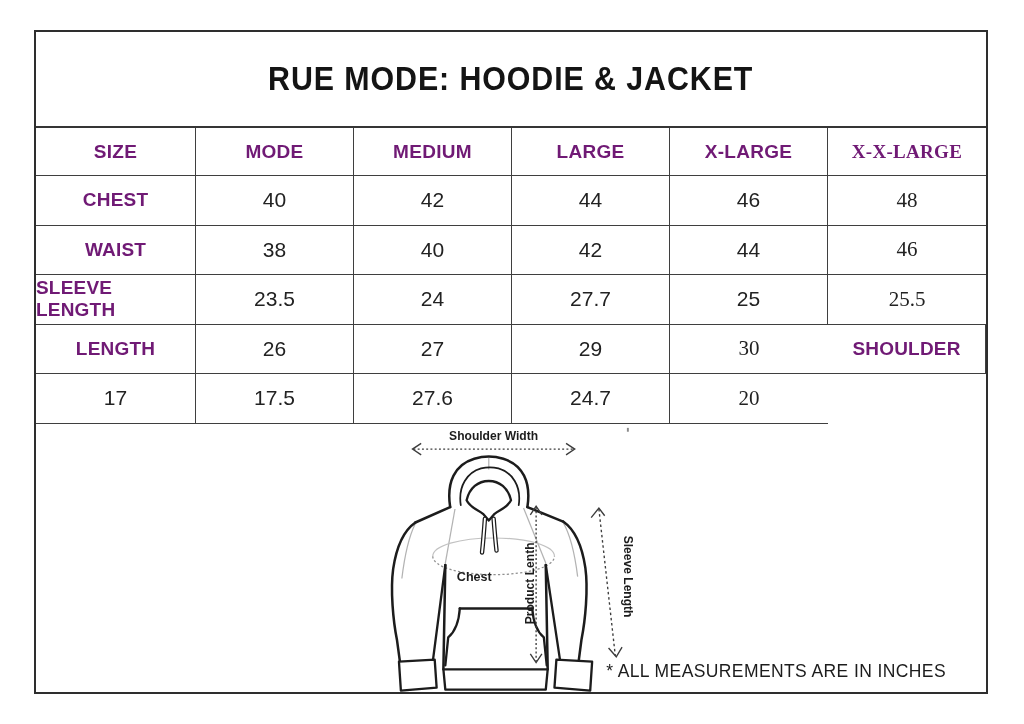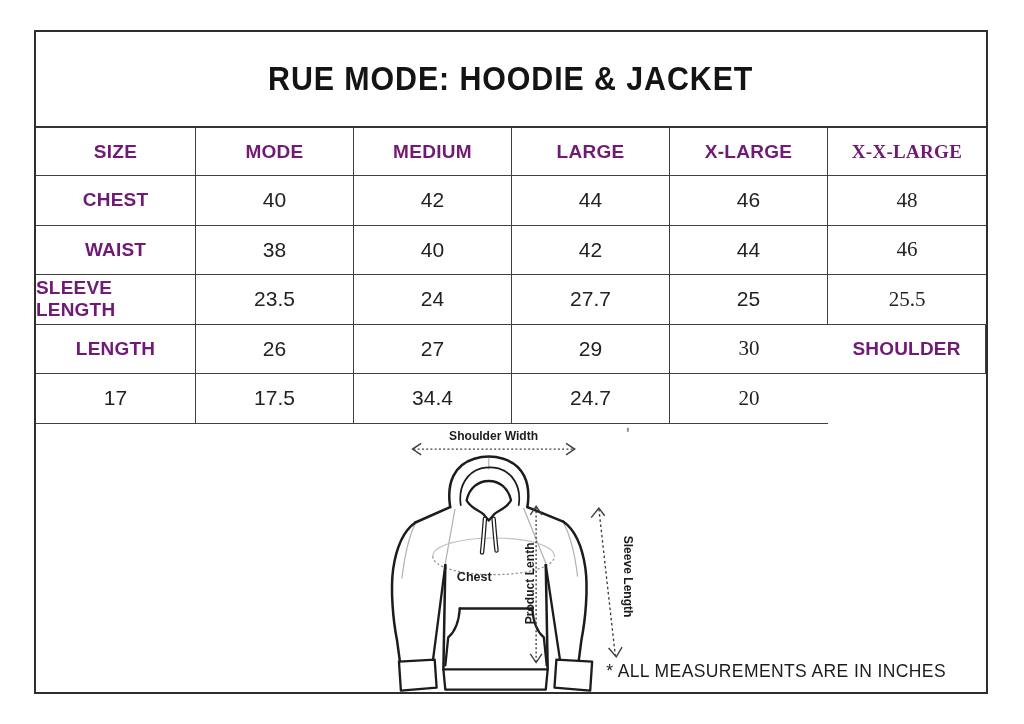--- a/index.html
+++ b/index.html
@@ -90,21 +90,21 @@
 
       <div class="cell rcell rowlabel">LENGTH</div>
       <div class="cell rcell val">26</div>
       <div class="cell rcell val">27</div>
       <div class="cell rcell val">29</div>
       <div class="cell rcell val last">30</div>
 
       <div class="cell rcell rowlabel">SHOULDER</div>
       <div class="cell rcell val">17</div>
       <div class="cell rcell val">17.5</div>
-      <div class="cell rcell val">34.4</div>
+      <div class="cell rcell val">27.6</div>
       <div class="cell rcell val">24.7</div>
       <div class="cell rcell val last">20</div>
     </div>
 
     <div class="diagram">
       <svg viewBox="0 0 950 278" preserveAspectRatio="xMidYMin meet">
 
         <rect x="595" y="4" width="2" height="4" fill="#8a8a8a"></rect>
 
         <g stroke="#3c3c3c" stroke-width="1.4" fill="none">

